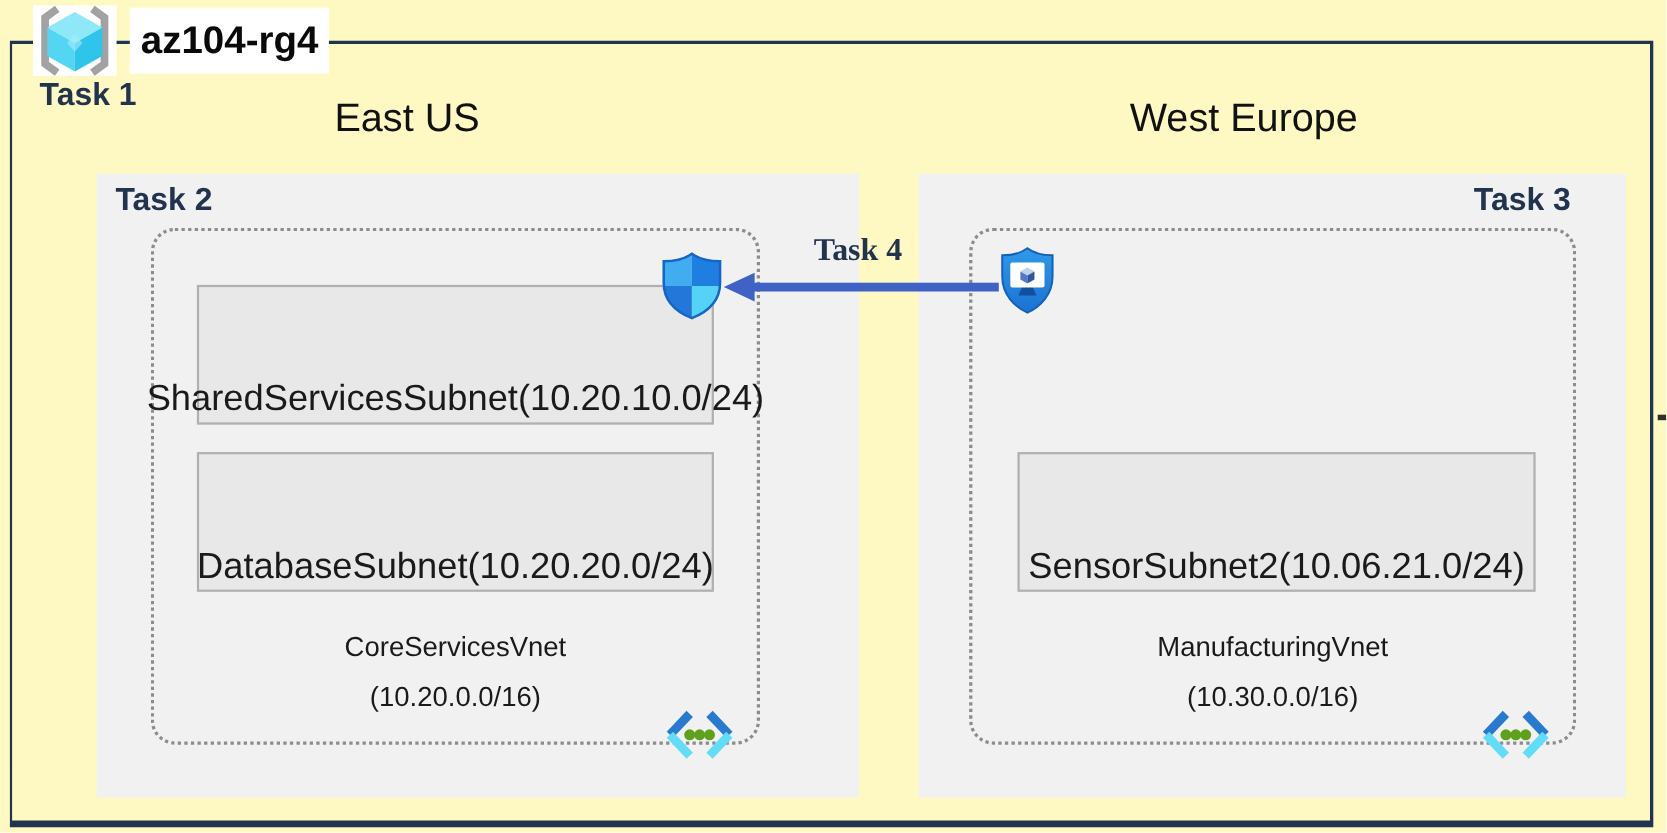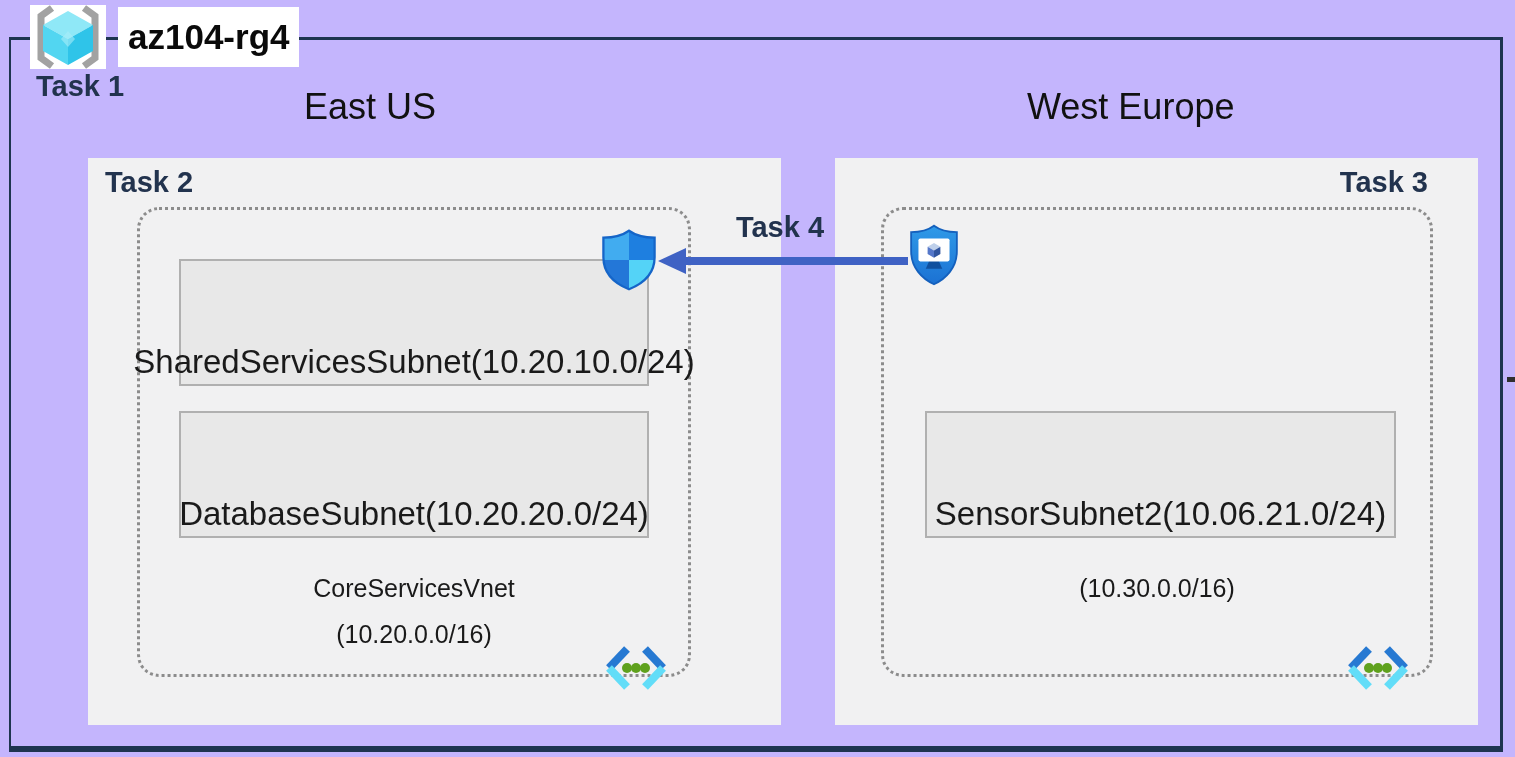--- a/index.html
+++ b/index.html
@@ -2,21 +2,21 @@
 <html><head>
 <meta charset="utf-8">
 <style>
   * { margin:0; padding:0; box-sizing:border-box; }
   html,body { background:#ffffff; }
   body { font-family:"Liberation Sans", sans-serif; }
 
   .canvas {
     position:relative;
     width:1515px; height:757px;
-    background:#c4b5fd;
+    background:#fef9c3;
     overflow:hidden;
   }
 
   
   .rg-border {
     position:absolute; left:9px; top:37px;
     width:1494px; height:715px;
     border-color:#1e3450; border-style:solid;
     border-width:3px 3px 6px 2px;
   }
@@ -69,21 +69,21 @@
     position:absolute; left:0; right:0; top:355px;
     text-align:center; font-size:25px; color:#1a1a1a; line-height:46px;
   }
 
   .vnet-icon { position:absolute; right:18px; bottom:-17px; width:68px; height:46px; z-index:3; }
 
   .shield-icon  { position:absolute; left:510px; top:70px;  width:62px; height:64px; z-index:4; }
   .monitor-shield-icon { position:absolute; left:70px; top:65px; width:58px; height:64px; z-index:4; }
 
   
-  .task4 { left:720px; top:211px; width:120px; text-align:center; }
+  .task4 { left:720px; top:211px; width:120px; text-align:center;font-family:Liberation Serif, serif; }
   .arrow-line { position:absolute; left:684px; top:257px; width:224px; height:8px; background:#3f62c4; }
   .arrow-head {
     position:absolute; left:658px; top:248px; width:0; height:0;
     border-top:13px solid transparent; border-bottom:13px solid transparent;
     border-right:28px solid #3f62c4;
   }
 
   .edge-tick { position:absolute; left:1507px; top:377px; width:8px; height:5px; background:#2f2f2f; }
 </style>
 </head>
@@ -157,20 +157,21 @@
 
   <div class="region-box west">
     <div class="task-label task3">Task 3</div>
 
     <div class="vnet-dotted">
       <div class="subnet second">
         <span>SensorSubnet2</span>
         <span>(10.06.21.0/24)</span>
       </div>
       <div class="vnet-label">
+        <div>ManufacturingVnet</div>
         <div>(10.30.0.0/16)</div>
       </div>
       <svg class="vnet-icon" viewBox="0 0 66 46">
         <polyline points="24,4 6,23" fill="none" stroke="#2779d2" stroke-width="8"></polyline>
         <polyline points="6,23 24,42" fill="none" stroke="#62ddf8" stroke-width="8"></polyline>
         <polyline points="42,4 60,23" fill="none" stroke="#2779d2" stroke-width="8"></polyline>
         <polyline points="60,23 42,42" fill="none" stroke="#62ddf8" stroke-width="8"></polyline>
         <circle cx="24" cy="23" r="5" fill="#5fa11d"></circle>
         <circle cx="33" cy="23" r="5" fill="#5fa11d"></circle>
         <circle cx="42" cy="23" r="5" fill="#5fa11d"></circle>

